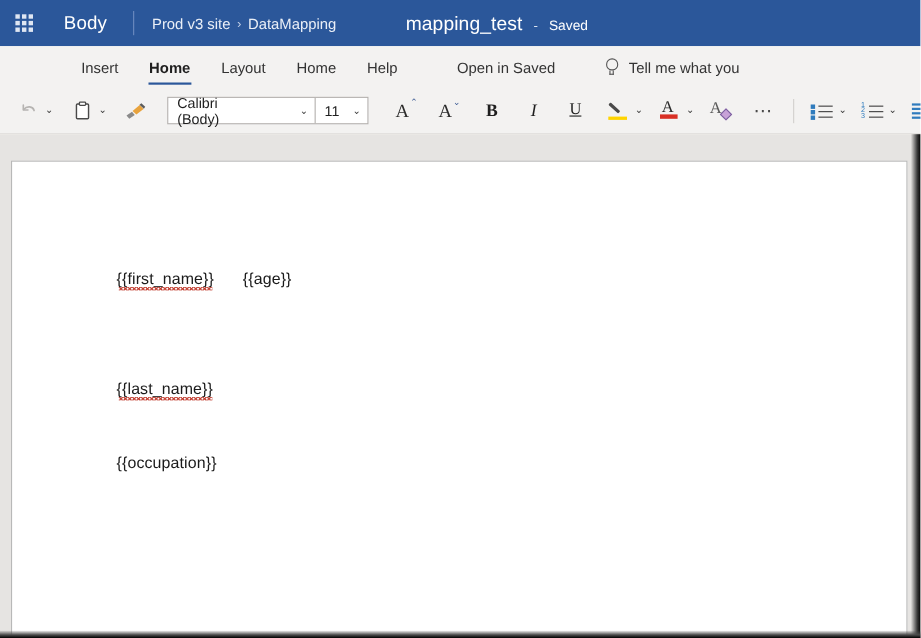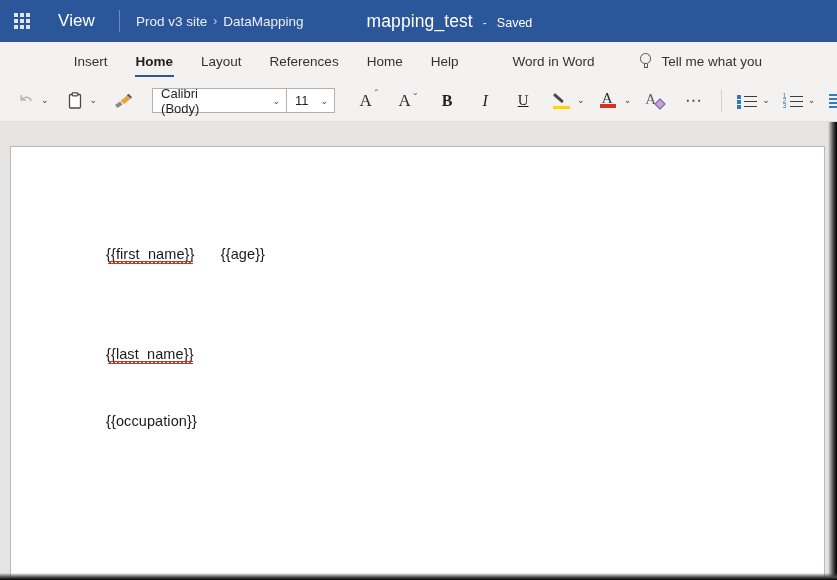--- a/index.html
+++ b/index.html
@@ -404,43 +404,42 @@
           <i></i>
           <i></i>
           <i></i>
           <i></i>
           <i></i>
           <i></i>
           <i></i>
           <i></i>
       </div>
     </div>
-    <div class="suite-app-name">View</div>
+    <div class="suite-app-name">Body</div>
     <div class="suite-divider"></div>
     <div class="breadcrumb">
       <span>Prod v3 site</span>
       <span class="sep">›</span>
       <span>DataMapping</span>
     </div>
     <div class="doc-title-wrap">
       <span class="doc-title">mapping_test</span>
       <span class="doc-dash">-</span>
       <span class="doc-status">Saved</span>
     </div>
   </div>
 
   <div class="tabbar">
     <div class="tab first">File</div>
     <div class="tab">Insert</div>
     <div class="tab active">Home</div>
     <div class="tab">Layout</div>
-    <div class="tab">References</div>
     <div class="tab">Home</div>
     <div class="tab">Help</div>
-    <div class="tab spaced">Word in Word</div>
+    <div class="tab spaced">Open in Saved</div>
     <div class="tellme">
       <span class="bulb">
         <span class="glass"></span>
           <span class="base"></span>
       </span>
       <span>Tell me what you</span>
     </div>
   </div>
 
   <div class="toolbar">

